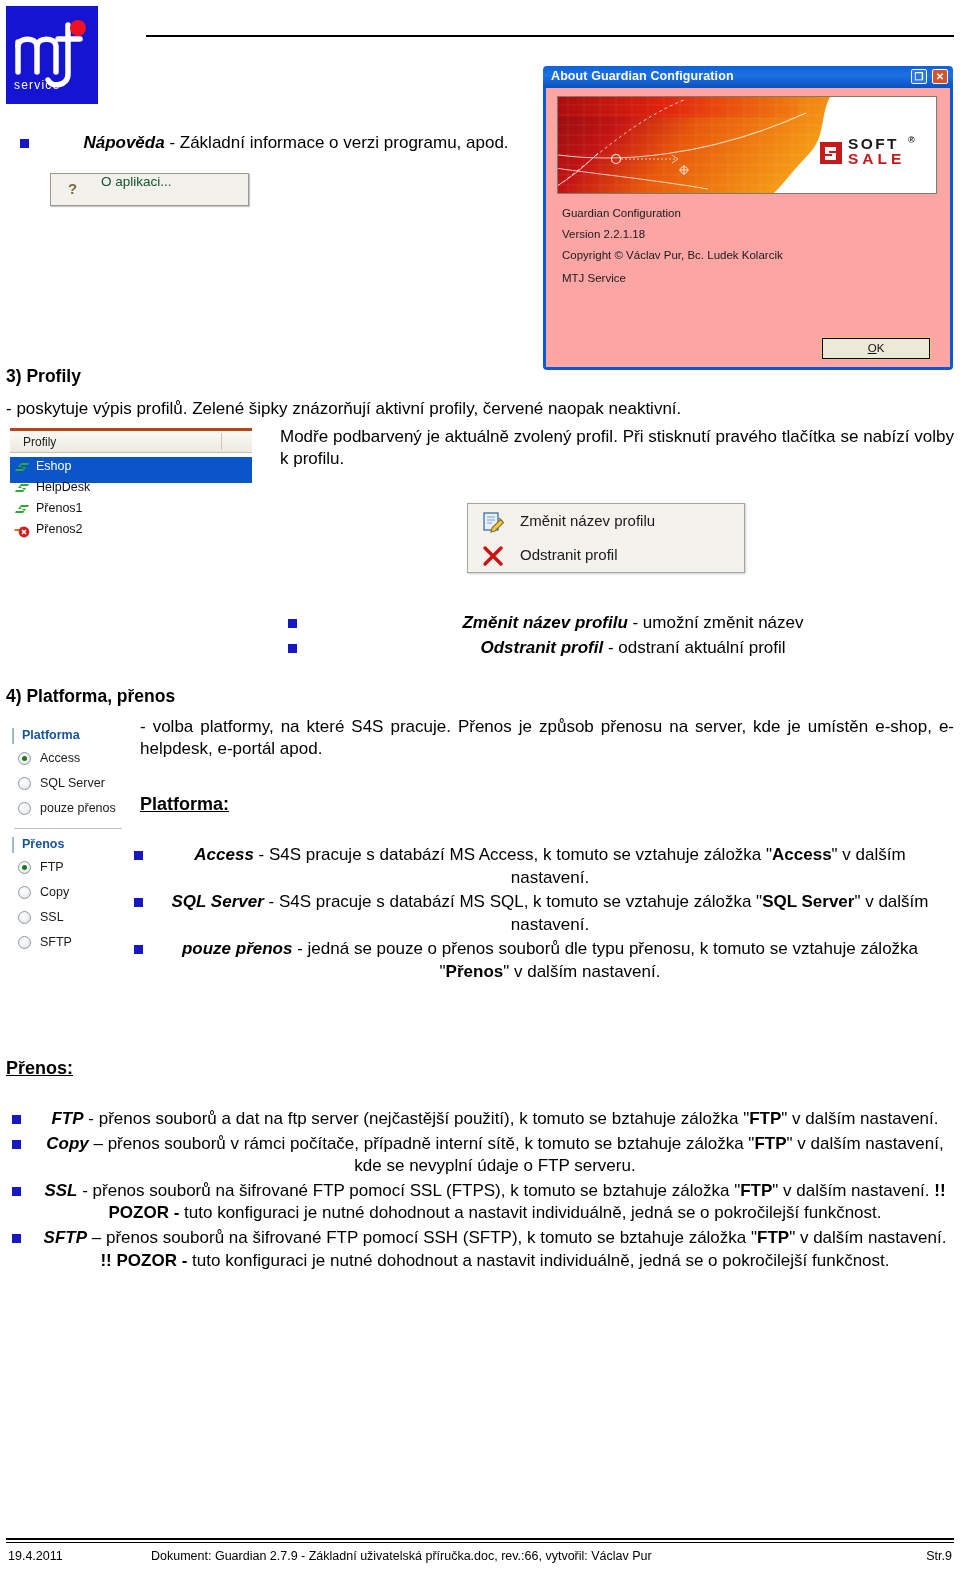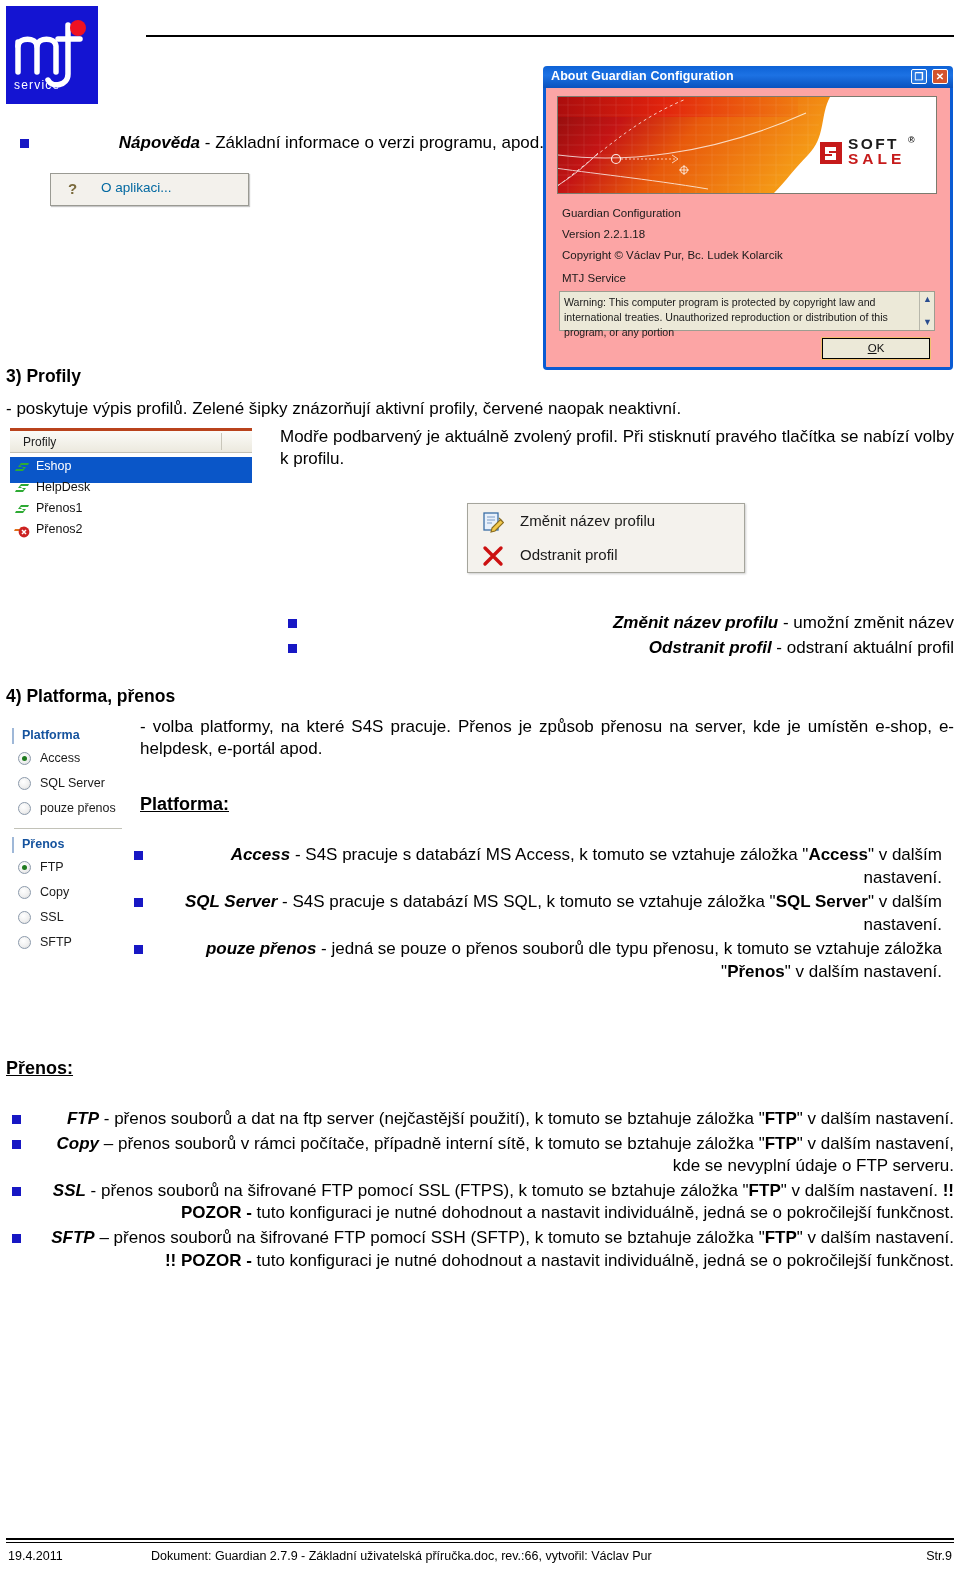--- a/index.html
+++ b/index.html
@@ -75,21 +75,21 @@
   }
 
   
   .blist { position:absolute; }
   .bitem {
     position: relative;
     padding-left: 30px;
     font-size: 17px;
     line-height: 1.33;
     margin-bottom: 2px;
-    text-align: right;
+    text-align: center;
   }
   .bitem .sq {
     position: absolute;
     left: 6px; top: 7px;
     width: 9px; height: 9px;
     background: #1717c4;
   }
 
   
   .menu-oapl {
@@ -100,22 +100,22 @@
     border: 1px solid #9a9a93;
     box-shadow: 1px 1px 1px rgba(0,0,0,.22);
   }
   .menu-oapl .mi-icon {
     position: absolute; left: 12px; top: 5px;
     width: 19px; height: 19px;
     font-size: 15px; font-weight: bold;
     color: #7a6a3c; text-align: center; line-height: 19px;
   }
   .menu-oapl .mi-label {
-    position: absolute; left: 50px; top: 6px;
-    font-size: 13.5px; color: #0369a1;
+    position: absolute; left: 50px; top: 0;
+    font-size: 13.5px; color: #14532d;
   }
 
   
   .dlg {
     position: absolute;
     left: 543px; top: 88px;
     width: 410px; height: 282px;
     border: 3px solid #0a5bd3;
     border-top: none;
     border-radius: 0 0 4px 4px;
@@ -420,27 +420,20 @@
             <text x="28" y="31" font-family="Liberation Sans, sans-serif" font-size="15.5" font-weight="bold" fill="#c61a1a" letter-spacing="4">SALE</text>
           </g>
         </svg>
       </div>
 
       <div class="dlg-line" style="top:119px;">Guardian Configuration</div>
       <div class="dlg-line" style="top:140px;">Version 2.2.1.18</div>
       <div class="dlg-line" style="top:161px;">Copyright © Václav Pur, Bc. Ludek Kolarcik</div>
       <div class="dlg-line" style="top:184px;">MTJ Service</div>
 
-      <div class="warnbox">
-        <div class="wtext">Warning: This computer program is protected by copyright law and international treaties. Unauthorized reproduction or distribution of this program, or any portion</div>
-        <div class="sbar">
-          <span class="sarrow up">▲</span>
-          <span class="sarrow down">▼</span>
-        </div>
-      </div>
 
       <div class="okbtn"><u>O</u><span>K</span></div>
     </div>
   </div>
 
   <div class="sec-head" style="left:6px; top:366px;">3) Profily</div>
 
   <div class="tblock" style="left:6px; top:398px; width:830px;">- poskytuje výpis profilů. Zelené šipky znázorňují aktivní profily, červené naopak neaktivní.</div>
 
   <div class="profbox">

